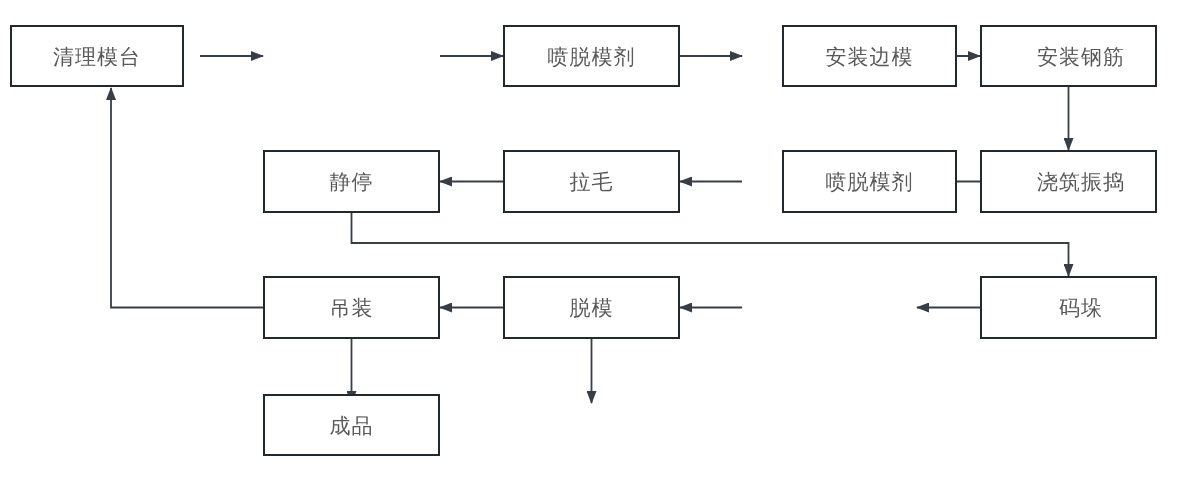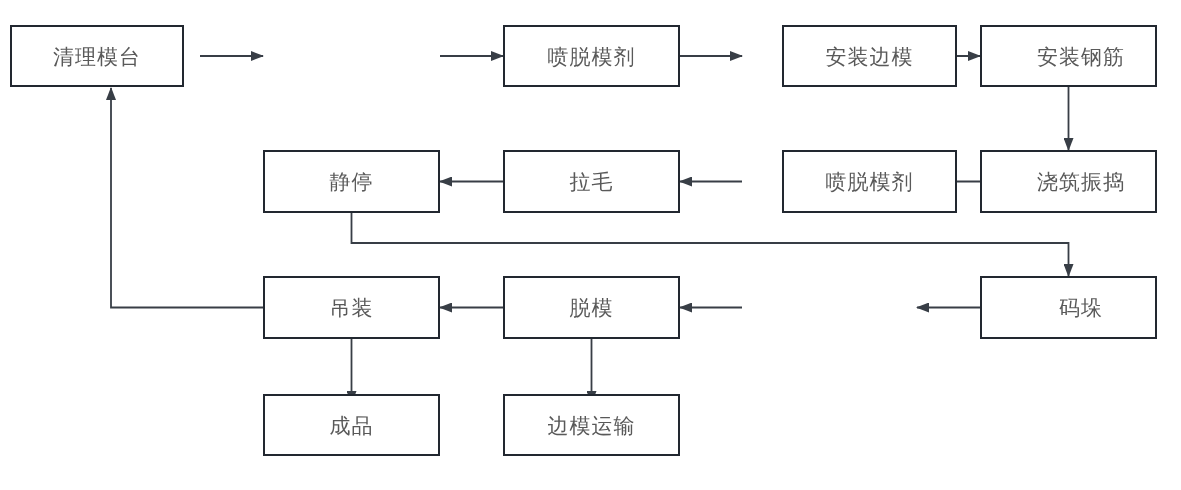--- a/index.html
+++ b/index.html
@@ -92,15 +92,14 @@
   <div class="node c5 r2">浇筑振捣</div>
   <div class="node c4 r2">喷脱模剂</div>
   <div class="node c3 r2">拉毛</div>
   <div class="node c5 r3">码垛</div>
 
   <div class="node c2 r2">静停</div>
   <div class="node c3 r3">脱模</div>
   <div class="node c2 r3">吊装</div>
 
   <div class="node c2 r4">成品</div>
-  <div class="node c3 r4">边模运输</div>
 
 </div>
 
 </body></html>

